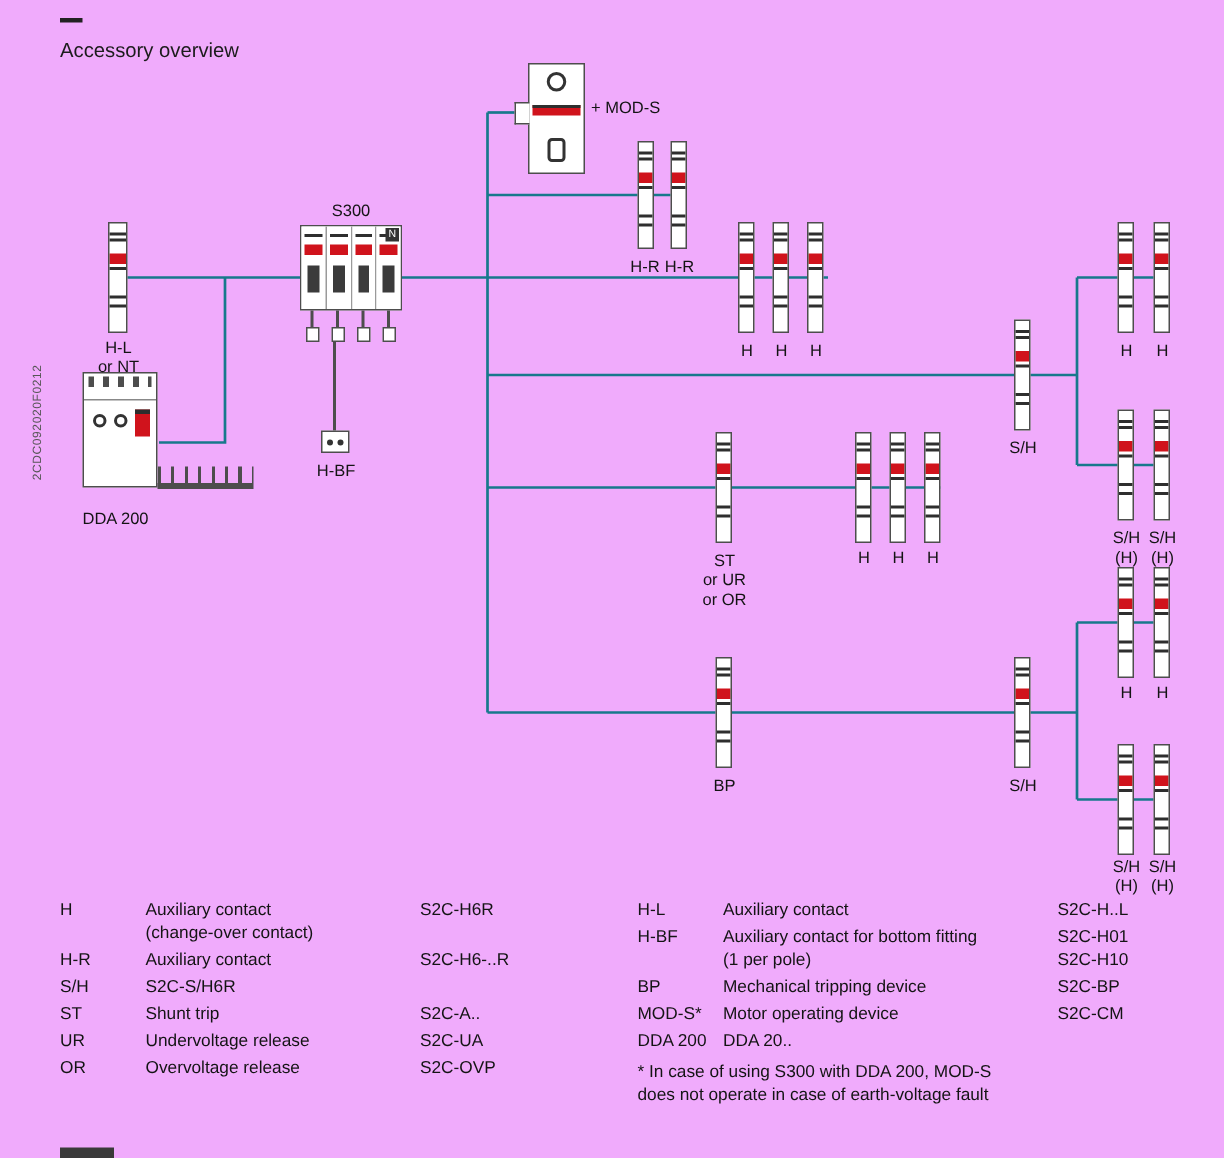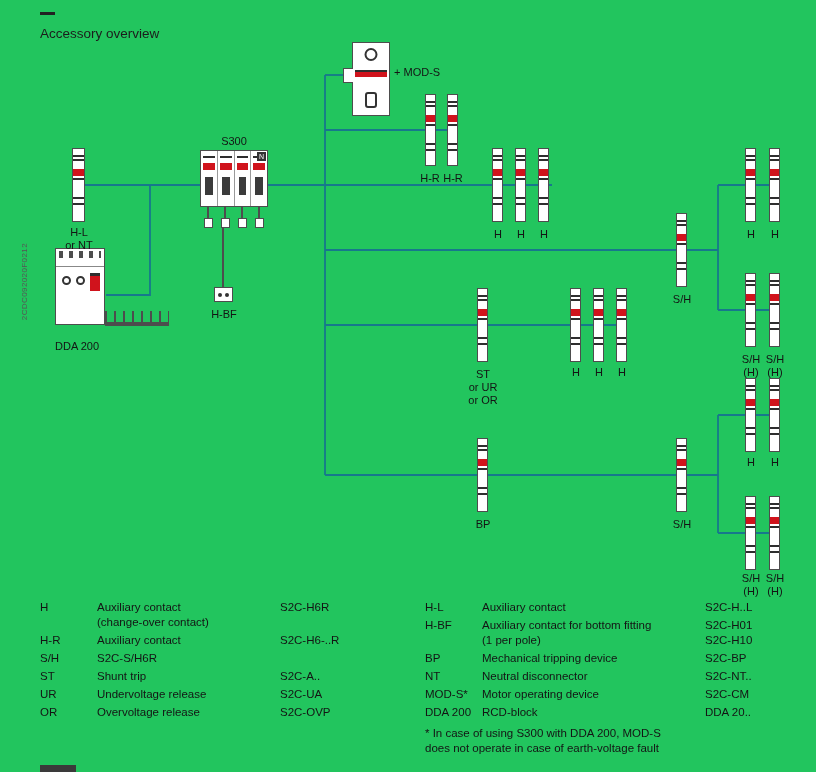--- a/index.html
+++ b/index.html
@@ -1,18 +1,18 @@
 <!DOCTYPE html>
 <html><head>
 <meta charset="utf-8">
 <style>
   *{margin:0;padding:0;box-sizing:border-box}
   html,body{background:#fff}
   body{font-family:"Liberation Sans",sans-serif;color:#1a1a1a}
-  #page{position:relative;width:816px;height:772px;background:#22c55e;overflow:hidden}
+  #page{position:relative;width:816px;height:772px;background:#f0abfc;overflow:hidden}
 
   
   .wires{position:absolute;left:0;top:0;z-index:1}
 
   
   .strip{position:absolute;width:11px;height:74px;border:1px solid #4d4d4d;z-index:2;
     background:
       linear-gradient(#2e2e2e,#2e2e2e) 0 6px/100% 2px no-repeat,
       linear-gradient(#2e2e2e,#2e2e2e) 0 10px/100% 2px no-repeat,
       linear-gradient(#d0131c,#d0131c) 0 20px/100% 7px no-repeat,
@@ -256,32 +256,26 @@
 (1 per pole)</span>
       <span class="lg-part">S2C-H01
 S2C-H10</span>
     </div>
     <div class="lg-row">
       <span class="lg-abbr">BP</span>
       <span class="lg-desc">Mechanical tripping device</span>
       <span class="lg-part">S2C-BP</span>
     </div>
     <div class="lg-row">
-      <span class="lg-abbr">NT</span>
-      <span class="lg-desc">Neutral disconnector</span>
-      <span class="lg-part">S2C-NT..</span>
-    </div>
-    <div class="lg-row">
       <span class="lg-abbr">MOD-S*</span>
       <span class="lg-desc">Motor operating device</span>
       <span class="lg-part">S2C-CM</span>
     </div>
     <div class="lg-row">
       <span class="lg-abbr">DDA 200</span>
-      <span class="lg-desc">RCD-block</span>
       <span class="lg-part">DDA 20..</span>
     </div>
     <div class="lg-foot">* In case of using S300 with DDA 200, MOD-S
 does not operate in case of earth-voltage fault</div>
   </div>
 
   <div class="page-mark"></div>
 </div>
 
 </body></html>

